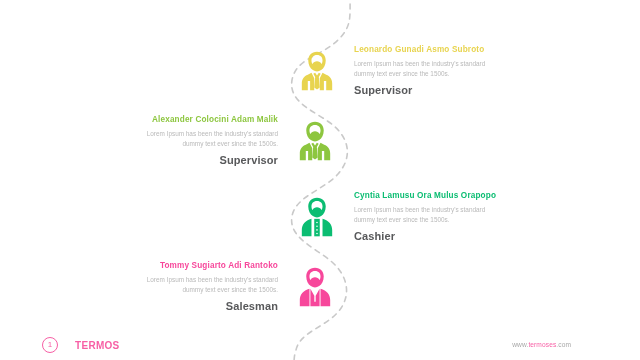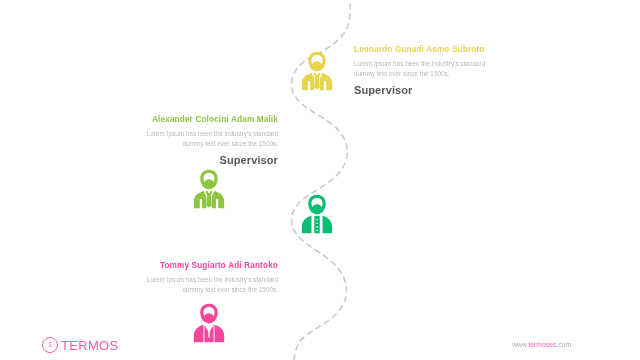--- a/index.html
+++ b/index.html
@@ -32,21 +32,21 @@
     pointer-events: none;
   }
 
   
   .entry {
     position: absolute;
     display: flex;
     align-items: center;
   }
   .entry.right { flex-direction: row; }
-  .entry.left  { flex-direction: column; }
+  .entry.left  { flex-direction: row; }
 
   .avatar {
     width: 46px;
     height: 46px;
     flex: 0 0 46px;
     display: block;
   }
 
   .textblock {
     width: 152px;
@@ -104,23 +104,23 @@
     border: 1.3px solid #f75fa5;
     color: #f75fa5;
     font-size: 8px;
     display: flex;
     align-items: center;
     justify-content: center;
     box-sizing: border-box;
     line-height: 1;
   }
   #logo-text {
-    margin-left: 3px;
-    font-size: 13px;
-    font-weight: normal;
+    margin-left: 17px;
+    font-size: 10px;
+    font-weight: bold;
     color: #f75fa5;
     letter-spacing: 0.3px;
   }
 
   #footer-url {
     position: absolute;
     right: 12px;
     top: 341px;
     font-size: 6.6px;
     color: #a8a8a8;
@@ -193,26 +193,32 @@
                  C58 31 54 29 50 29 C46 29 42 31 40 35 C39 33 38 30 38 27 C38 20 42 15 50 15 Z"></path>
         <path d="M38 54 C24 58 17 67 17 78 L17 92 L83 92 L83 78 C83 67 76 58 62 54
                  L62 92 L38 92 Z"></path>
         <rect x="44" y="54" width="12" height="38" fill="#0bbd72"></rect>
         <circle cx="50" cy="62" r="1.7" fill="#ffffff"></circle>
         <circle cx="50" cy="70" r="1.7" fill="#ffffff"></circle>
         <circle cx="50" cy="78" r="1.7" fill="#ffffff"></circle>
         <circle cx="50" cy="86" r="1.7" fill="#ffffff"></circle>
       </g>
     </svg>
+    <div class="textblock">
+      <p class="person-name" style="color:#0bbd72">Cyntia Lamusu Ora Mulus Orapopo</p>
+      <p class="person-desc">Lorem Ipsum has been the industry's standard dummy text ever since the 1500s.</p>
+      <p class="person-role">Cashier</p>
+    </div>
   </div>
 
   <div class="entry left" id="entry-salesman">
     <div class="textblock">
       <p class="person-name" style="color:#f7479b">Tommy Sugiarto Adi Rantoko</p>
       <p class="person-desc">Lorem Ipsum has been the industry's standard dummy text ever since the 1500s.</p>
+      <p class="person-role">Salesman</p>
     </div>
     <svg class="avatar" viewBox="0 0 100 100">
       <g fill="#f7479b">
         <path d="M50 8 C38 8 31 16 31 27 C31 36 35 44 41 48 C44 50 47 51 50 51
                  C53 51 56 50 59 48 C65 44 69 36 69 27 C69 16 62 8 50 8 Z
                  M50 15 C58 15 62 20 62 27 C62 30 61 33 60 35
                  C58 31 54 29 50 29 C46 29 42 31 40 35 C39 33 38 30 38 27 C38 20 42 15 50 15 Z"></path>
         <path d="M38 54 C24 58 17 67 17 78 L17 92 L83 92 L83 78 C83 67 76 58 62 54
                  L62 92 L38 92 Z"></path>
         <path d="M40 54 L50 72 L60 54 L60 92 L40 92 Z"></path>

